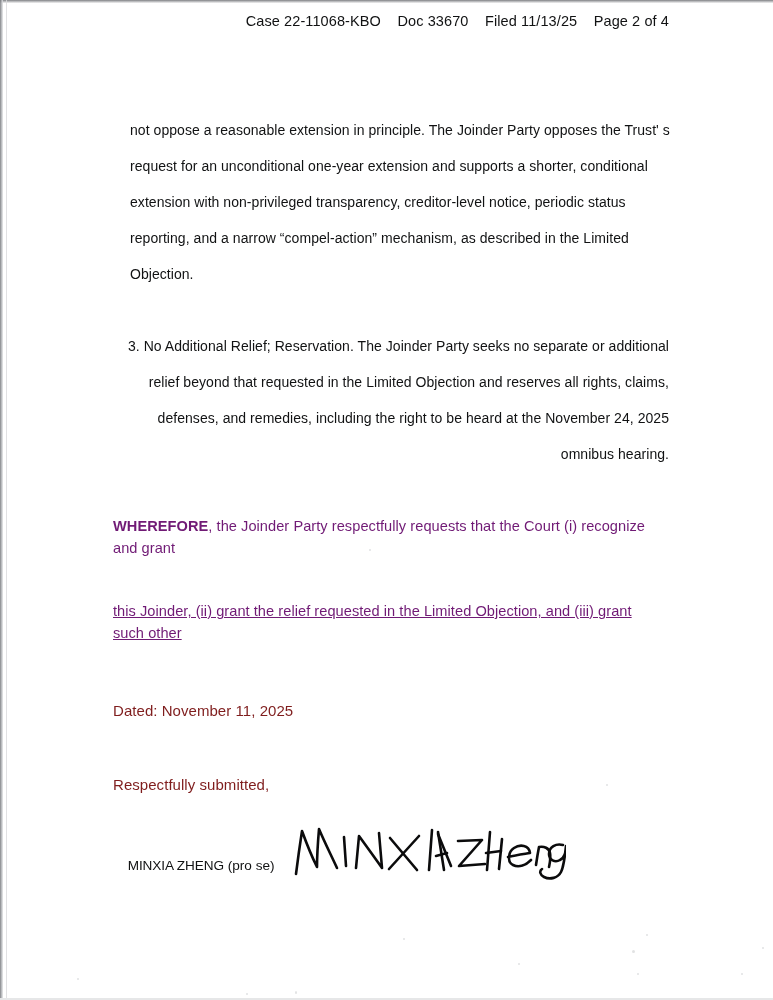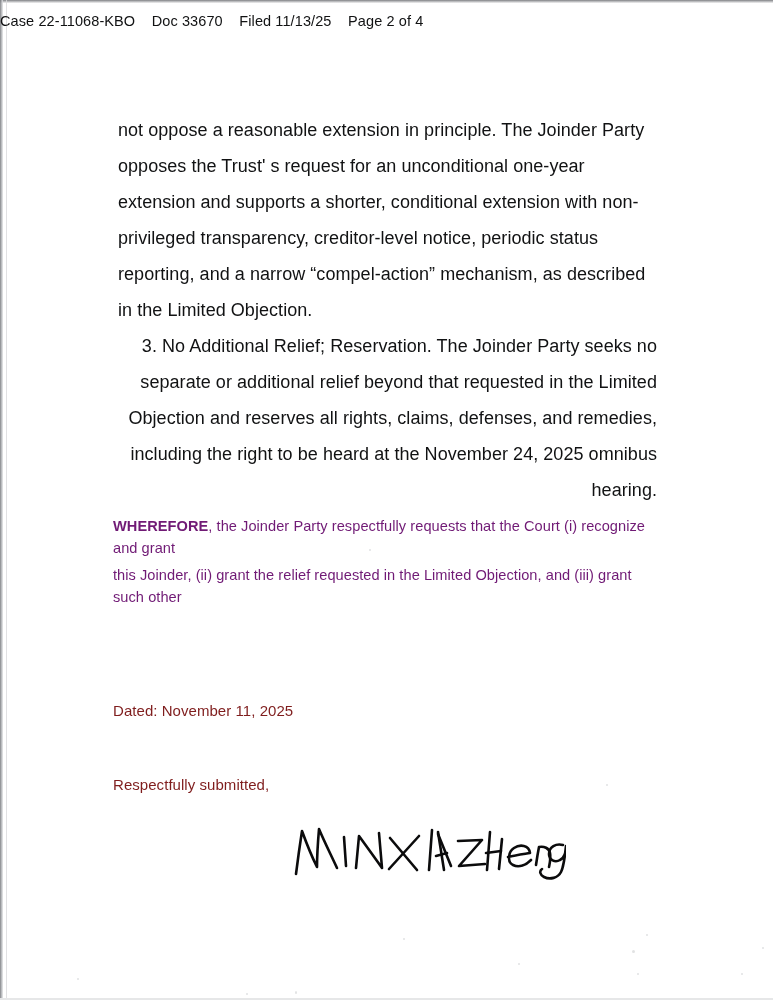--- a/index.html
+++ b/index.html
@@ -45,49 +45,50 @@
     left: 0; bottom: 0;
     width: 773px; height: 2px;
     background: #e6e7e8;
   }
 
   
   .doc-header {
     position: absolute;
     left: 0; top: 13px;
     width: 669px;
-    text-align: left;
+    text-align: right;
     font-size: 14.5px;
     color: #111213;
     letter-spacing: .1px;
     white-space: pre;
   }
 
   
   .body-block {
     position: absolute;
-    font-size: 18px;
+    font-size: 14px;
     color: #111213;
     line-height: 36px;
     letter-spacing: .05px;
+    margin-left: 12px;
   }
   .blk-para1 { left: 118px; top: 112px; width: 545px; }
   .blk-para3 { left: 112px; top: 328px; width: 545px; text-align: right; }
 
   .wherefore-block {
     position: absolute;
     left: 113px;
     font-size: 14.6px;
     color: #701a75;
     line-height: 22px;
     width: 540px;
     letter-spacing: .05px;
   }
   .wb1 { top: 515px; }
-  .wb2 { top: 564px; }
+  .wb2 { top: 600px; text-decoration: underline; }
   .wb3 { top: 628px; }
   .wherefore-lead { font-weight: bold; }
 
   .sig-line {
     position: absolute;
     left: 113px;
     font-size: 15px;
     color: #7f1d1d;
     letter-spacing: .05px;
   }
@@ -143,20 +144,23 @@
     <span class="wherefore-lead">WHEREFORE</span><span>, the Joinder Party respectfully requests that the Court (i) recognize and grant</span>
   </div>
 
   <div class="wherefore-block wb2">this Joinder, (ii) grant the relief requested in the Limited Objection, and (iii) grant such other</div>
 
 
   <div class="sig-line dated">Dated: November 11, 2025</div>
 
   <div class="sig-line resp">Respectfully submitted,</div>
 
+  <div class="name-line">
+    <span>MINXIA ZHENG</span><span class="name-proose"> </span><span class="name-proose">(pro se)</span>
+  </div>
 
   <div class="signature">
     <svg viewBox="0 0 280 70" xmlns="http://www.w3.org/2000/svg" fill="none" stroke="#0b0b0c" stroke-width="2.6" stroke-linecap="round" stroke-linejoin="round">
 
       <path d="M10 62 C12 46 14 32 16 19 C20 30 25 43 31 55 C31 42 32 29 33 17 C38 29 45 43 51 56"></path>
 
       <path d="M58 25 L60 54"></path>
 
       <path d="M70 56 L73 24 C81 35 89 46 96 56 C95 44 94 32 93 21"></path>
 

